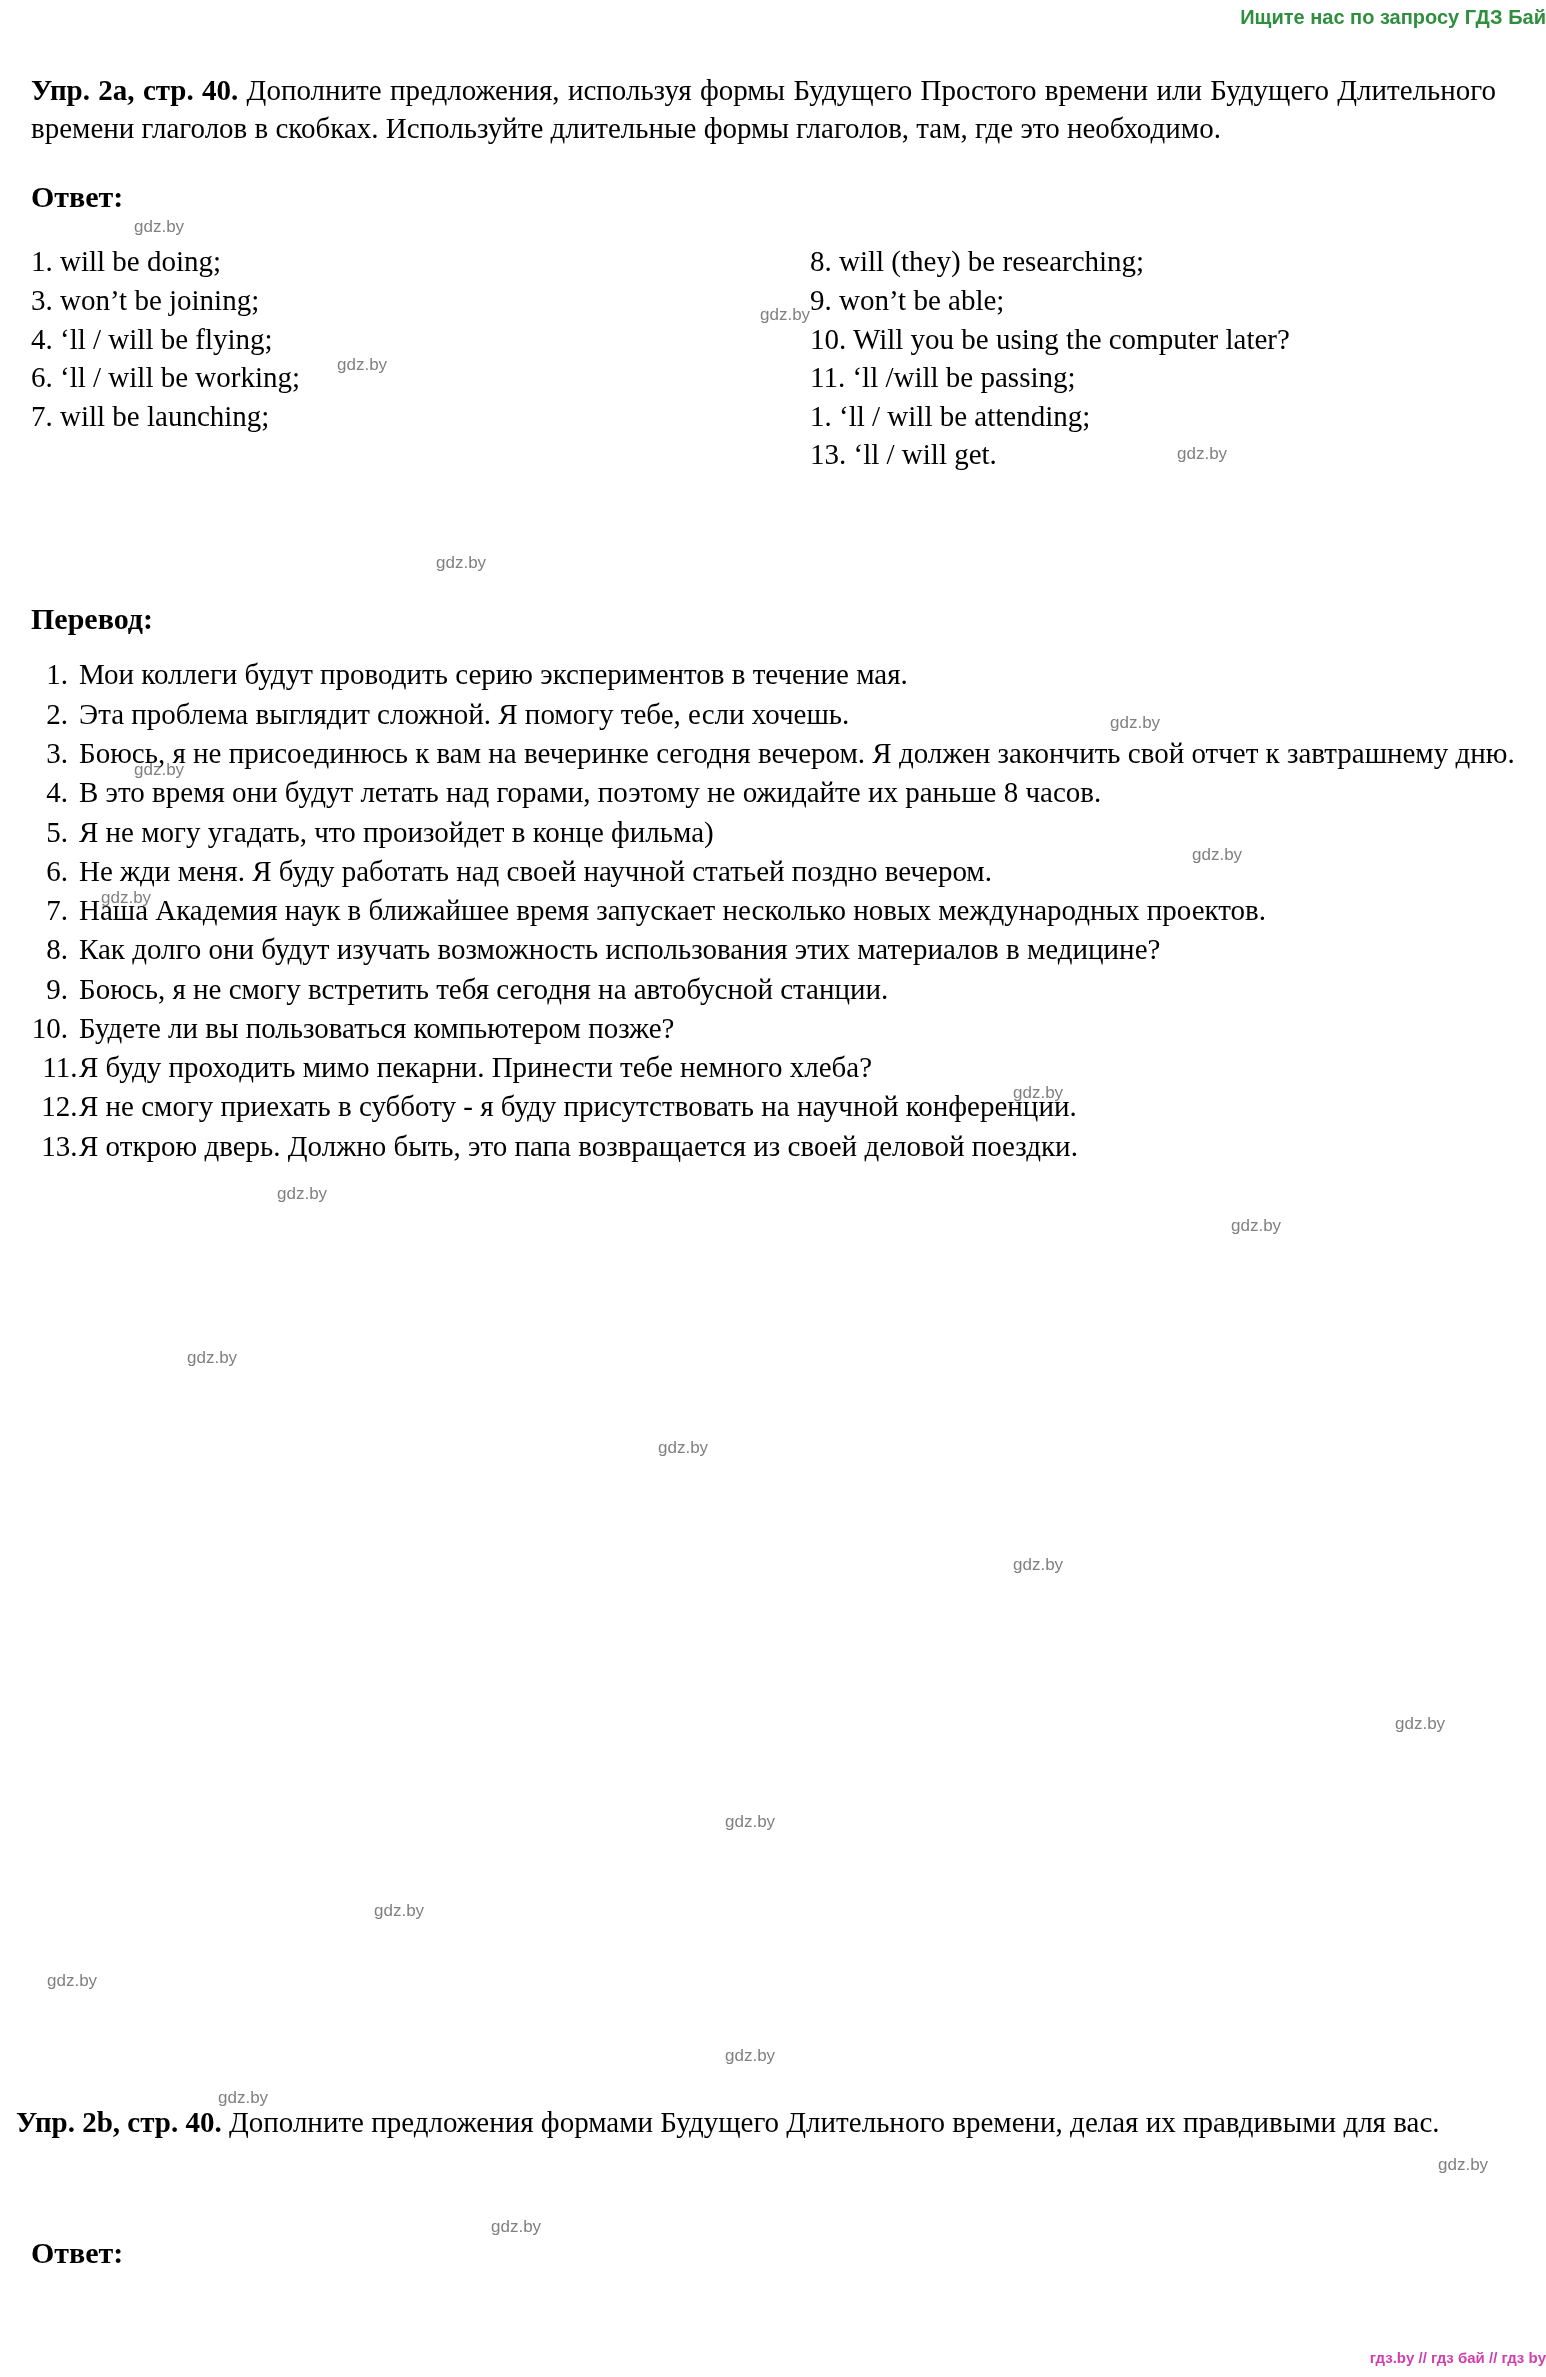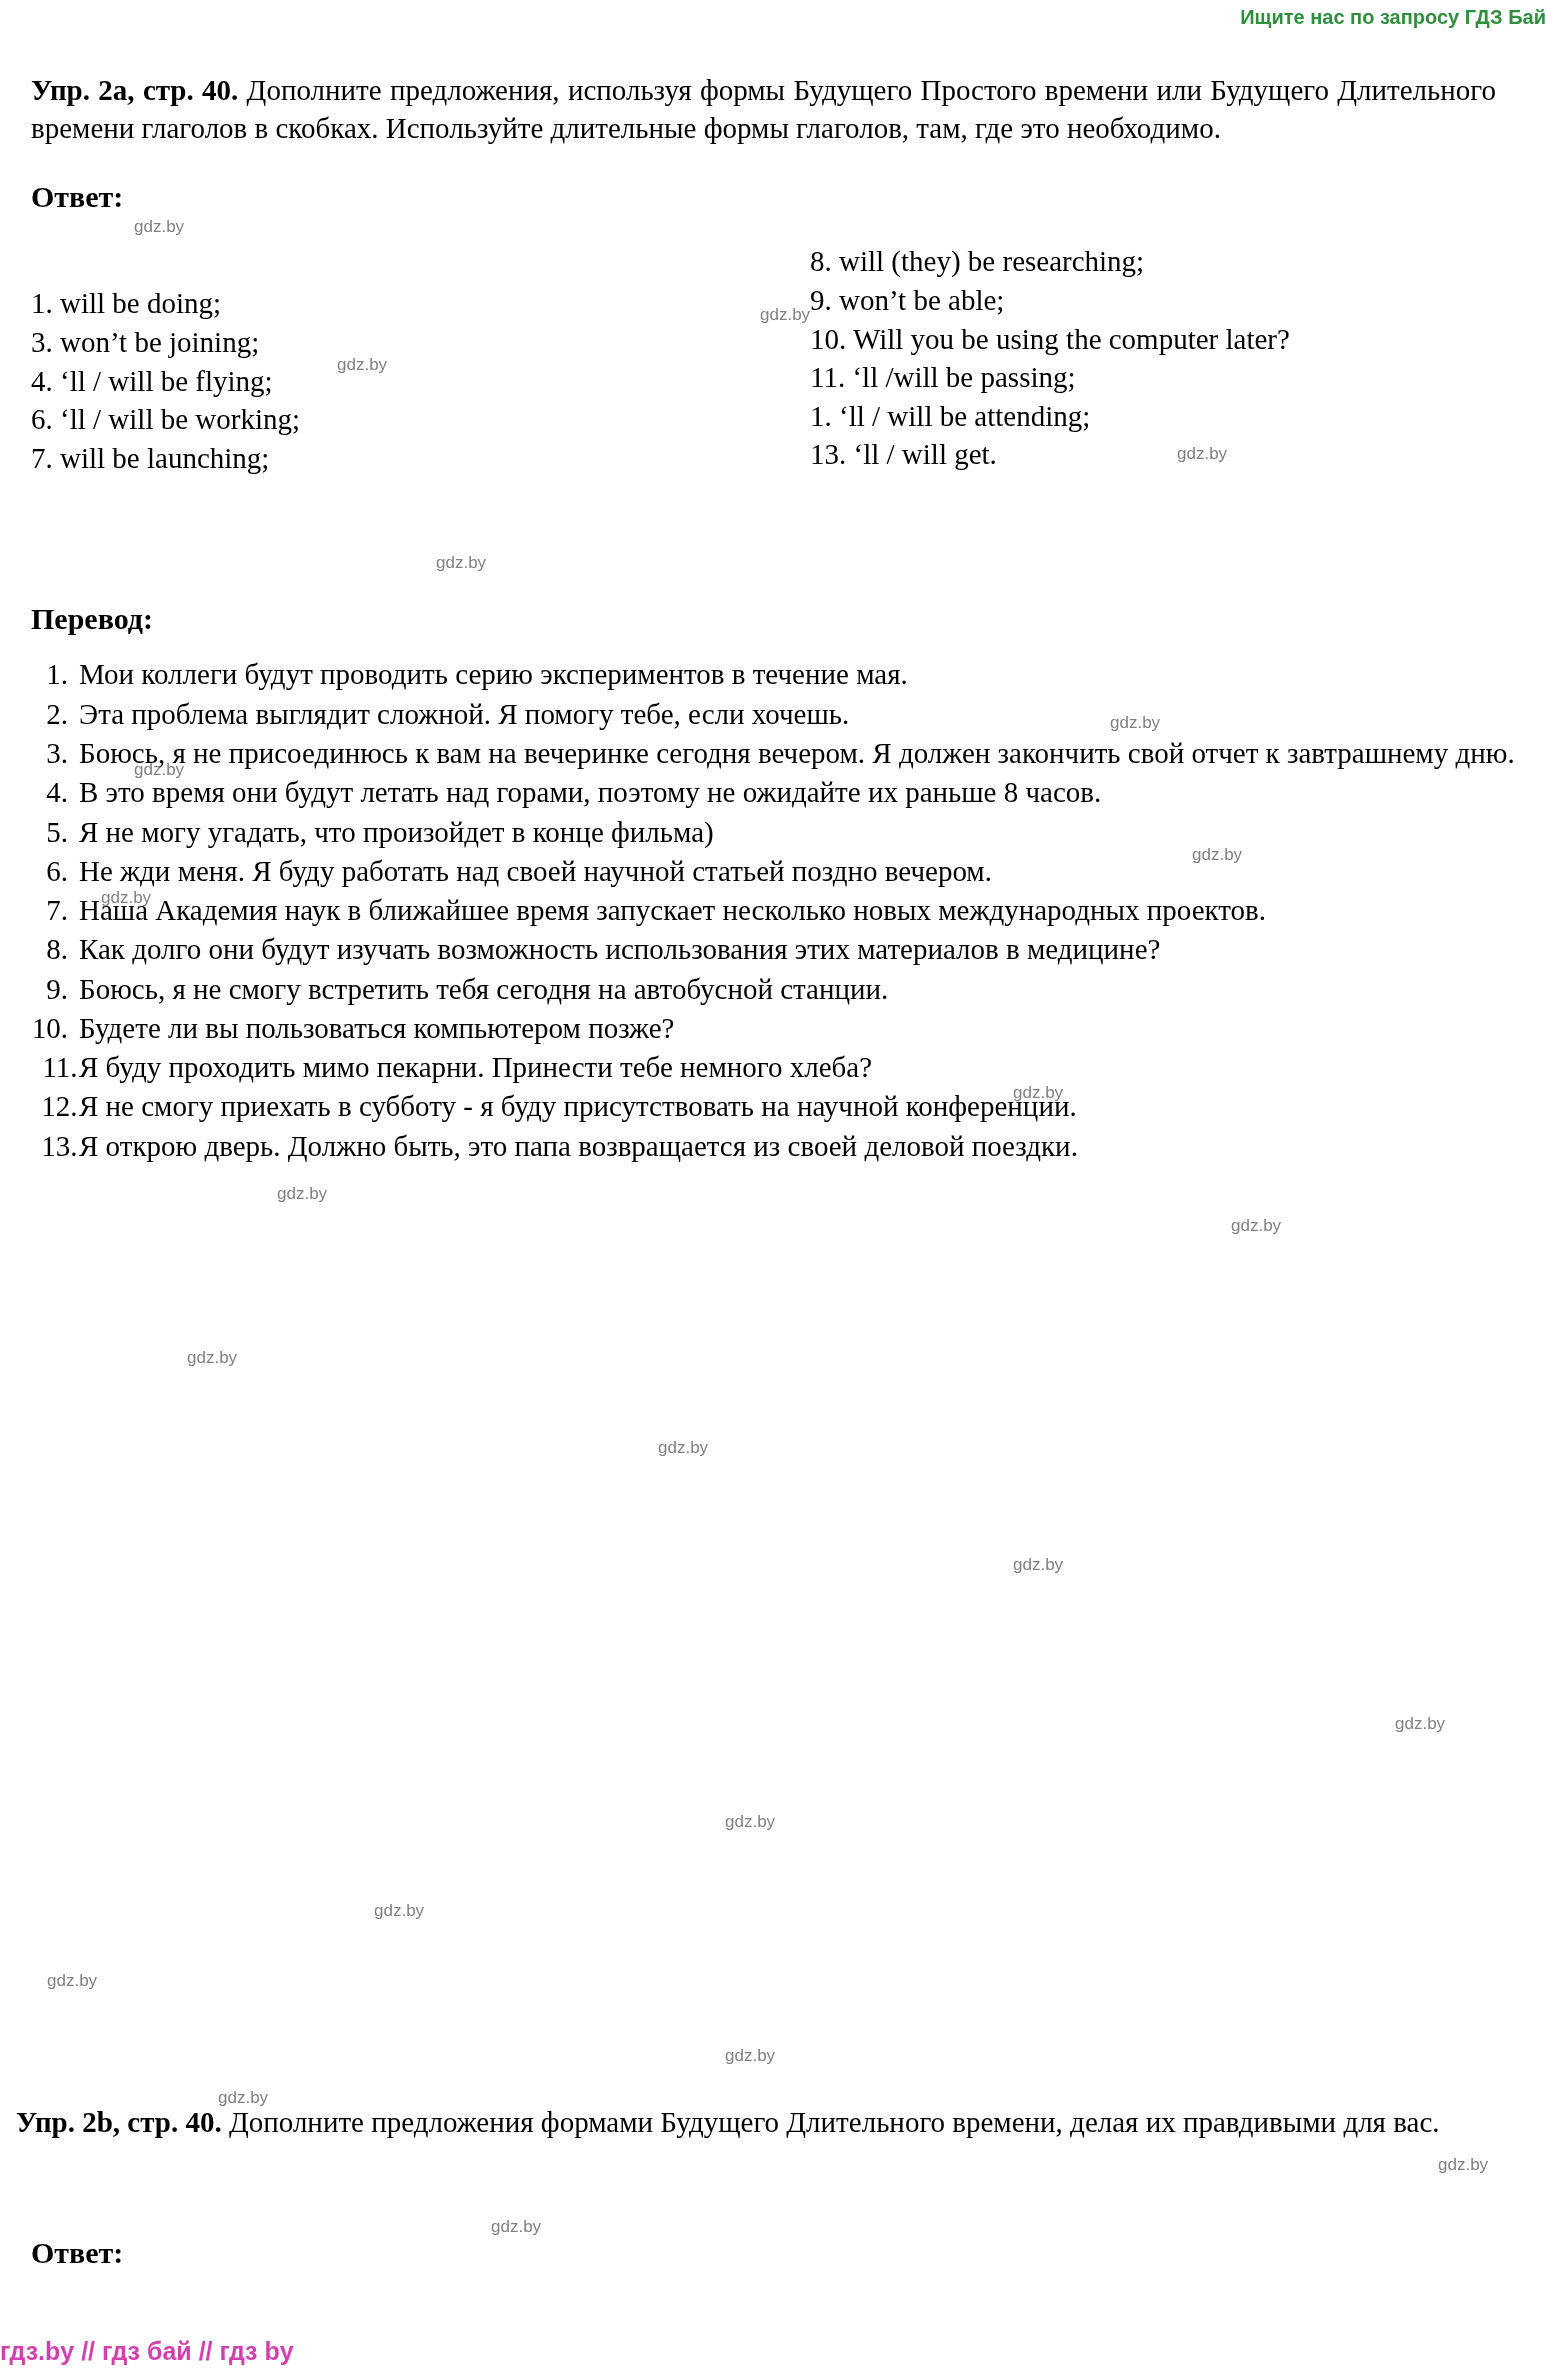--- a/index.html
+++ b/index.html
@@ -57,21 +57,20 @@
     position: relative;
     margin-top: 28px;
     width: 1465px;
     height: 327px;
   }
   .col-left {
     position: absolute;
     left: 0;
     top: 0;
     width: 740px;
-    margin-top: 42px;
   }
   .col-right {
     position: absolute;
     left: 779px;
     top: 0;
     width: 686px;
   }
   .ans-line {
     font-size: 29px;
     line-height: 1.33;
@@ -114,23 +113,23 @@
     top: 2236px;
     left: 31px;
     font-size: 30px;
     font-weight: bold;
   }
   .footer {
     position: absolute;
     bottom: 11px;
     left: 0;
     width: 1546px;
-    text-align: left;
+    text-align: right;
     font-family: "Liberation Sans", sans-serif;
-    font-size: 25px;
+    font-size: 15px;
     color: #d23fae;
     font-weight: 600;
   }
   .wm {
     position: absolute;
     font-family: "Liberation Sans", sans-serif;
     font-size: 17px;
     color: #6b6b6b;
     opacity: 0.85;
     white-space: nowrap;

